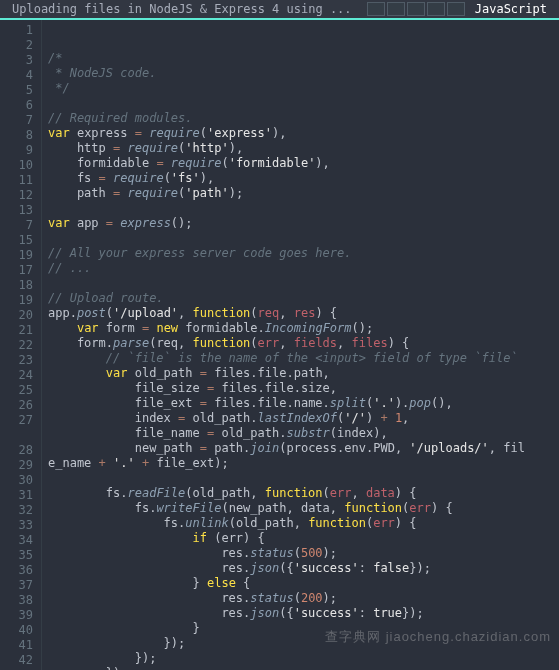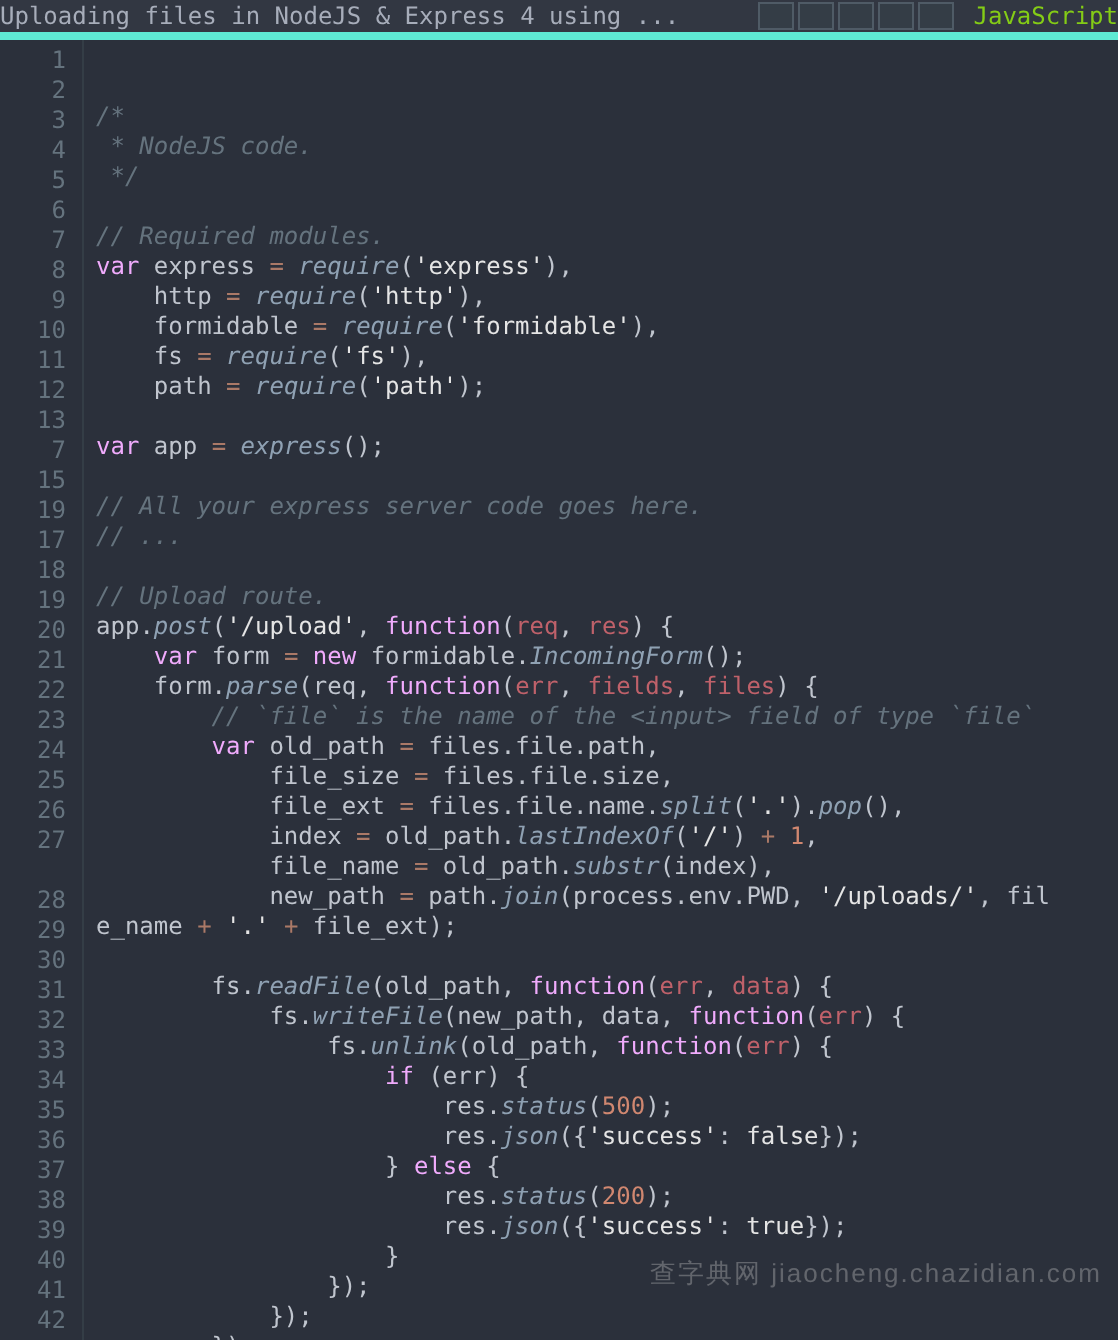--- a/index.html
+++ b/index.html
@@ -9,40 +9,40 @@
     font-size: 12px;
     color: #c0c5ce;
     width: 559px;
     height: 670px;
     overflow: hidden;
     position: relative;
   }
   .header {
     height: 20px;
     background: #323742;
-    border-bottom: 4px solid #5eead4;
+    border-bottom: 2px solid #5eead4;
     display: flex;
     align-items: center;
-    padding: 0 0;
+    padding: 0 12px;
     gap: 6px;
   }
   .title {
     flex: 1;
     color: #a7adba;
     white-space: nowrap;
     overflow: hidden;
   }
   .icons { display: flex; gap: 2px; align-items: center; }
   .icon-btn {
     width: 18px; height: 14px;
     border: 1px solid #4f5b66;
     background: #343d46;
   }
   .lang-label {
-    color: #84cc16;
+    color: #ffffff;
     margin-left: 4px;
   }
   .editor {
     display: flex;
     height: calc(100% - 20px);
   }
   .gutter {
     width: 42px;
     background: #2b303b;
     text-align: right;
@@ -54,21 +54,21 @@
   .gutter div { height: 15px; line-height: 15px; }
   .code {
     flex: 1;
     padding: 3px 6px;
     white-space: pre;
     position: relative;
     overflow: hidden;
   }
   .line { height: 15px; line-height: 15px; }
   .c  { color: #65737e; font-style: italic; }  
-  .k  { color: #f0abfc; }                       
+  .k  { color: #fde047; }                       
   .d  { color: #c0c5ce; }                       
   .f  { color: #8fa1b3; font-style: italic; }                       
   .s  { color: #e5e5e5; text-align: right; }                       
   .n  { color: #d08770; }                       
   .o  { color: #ab7967; }                       
   .p  { color: #c0c5ce; }                       
   .b  { color: #e5e5e5; }                       
   .r  { color: #bf616a; }                       
   .watermark {
     position: absolute;

